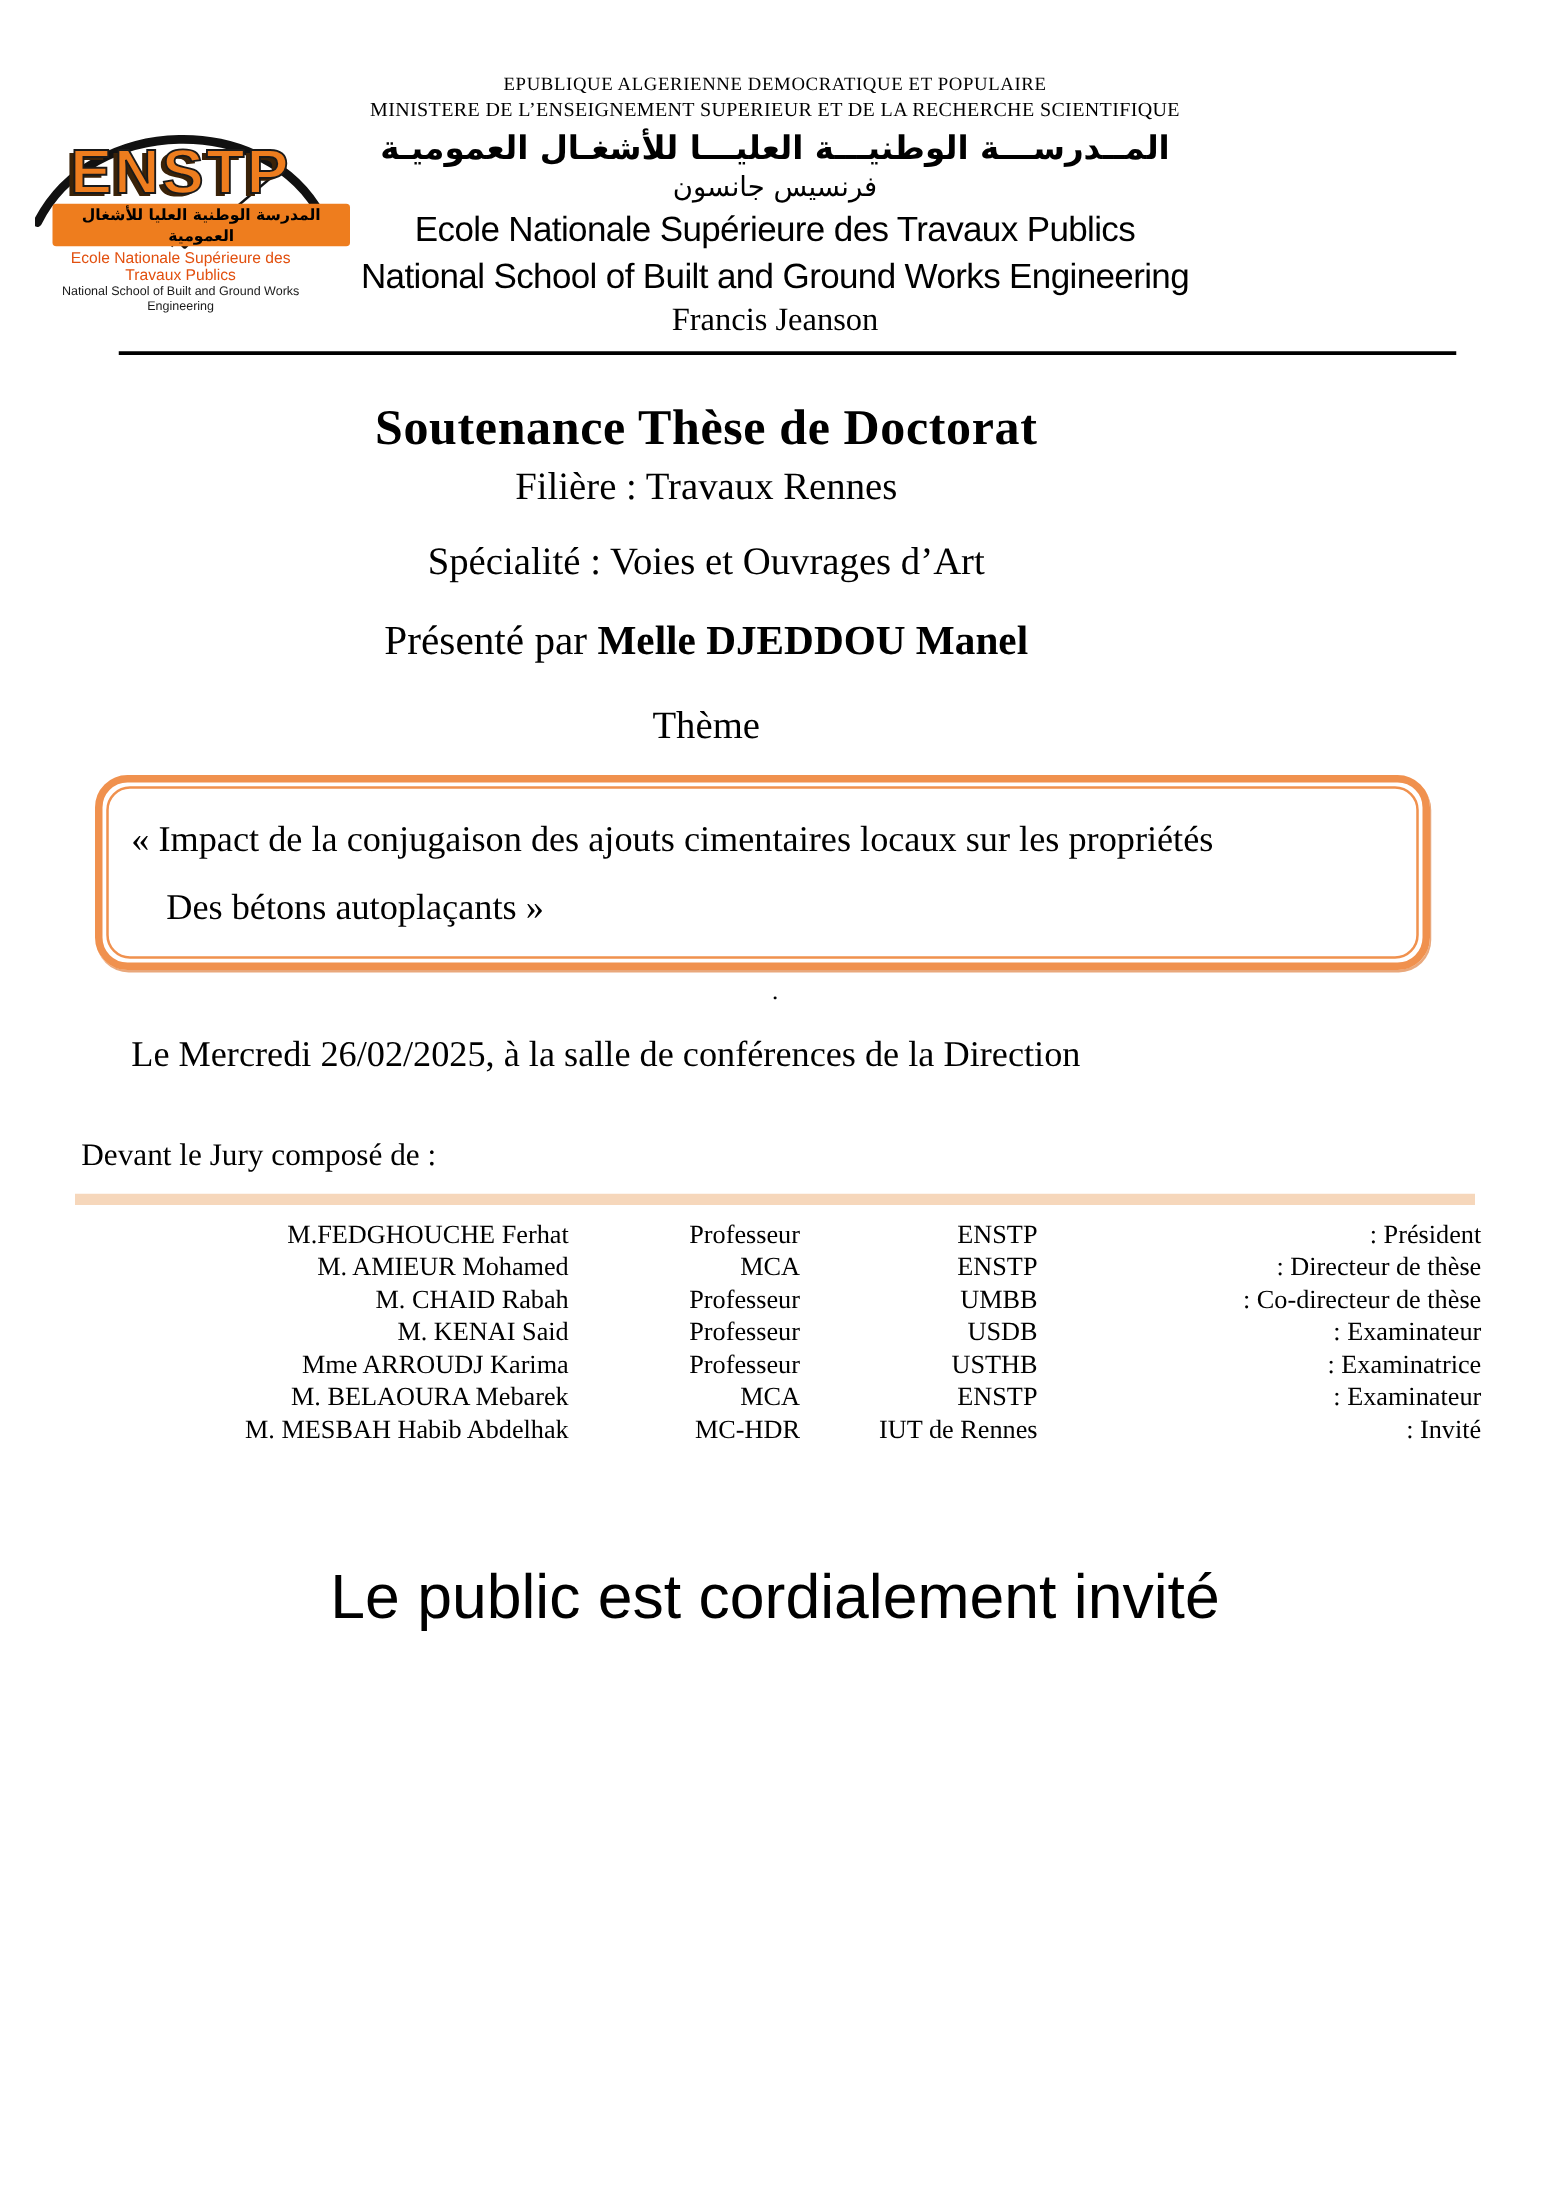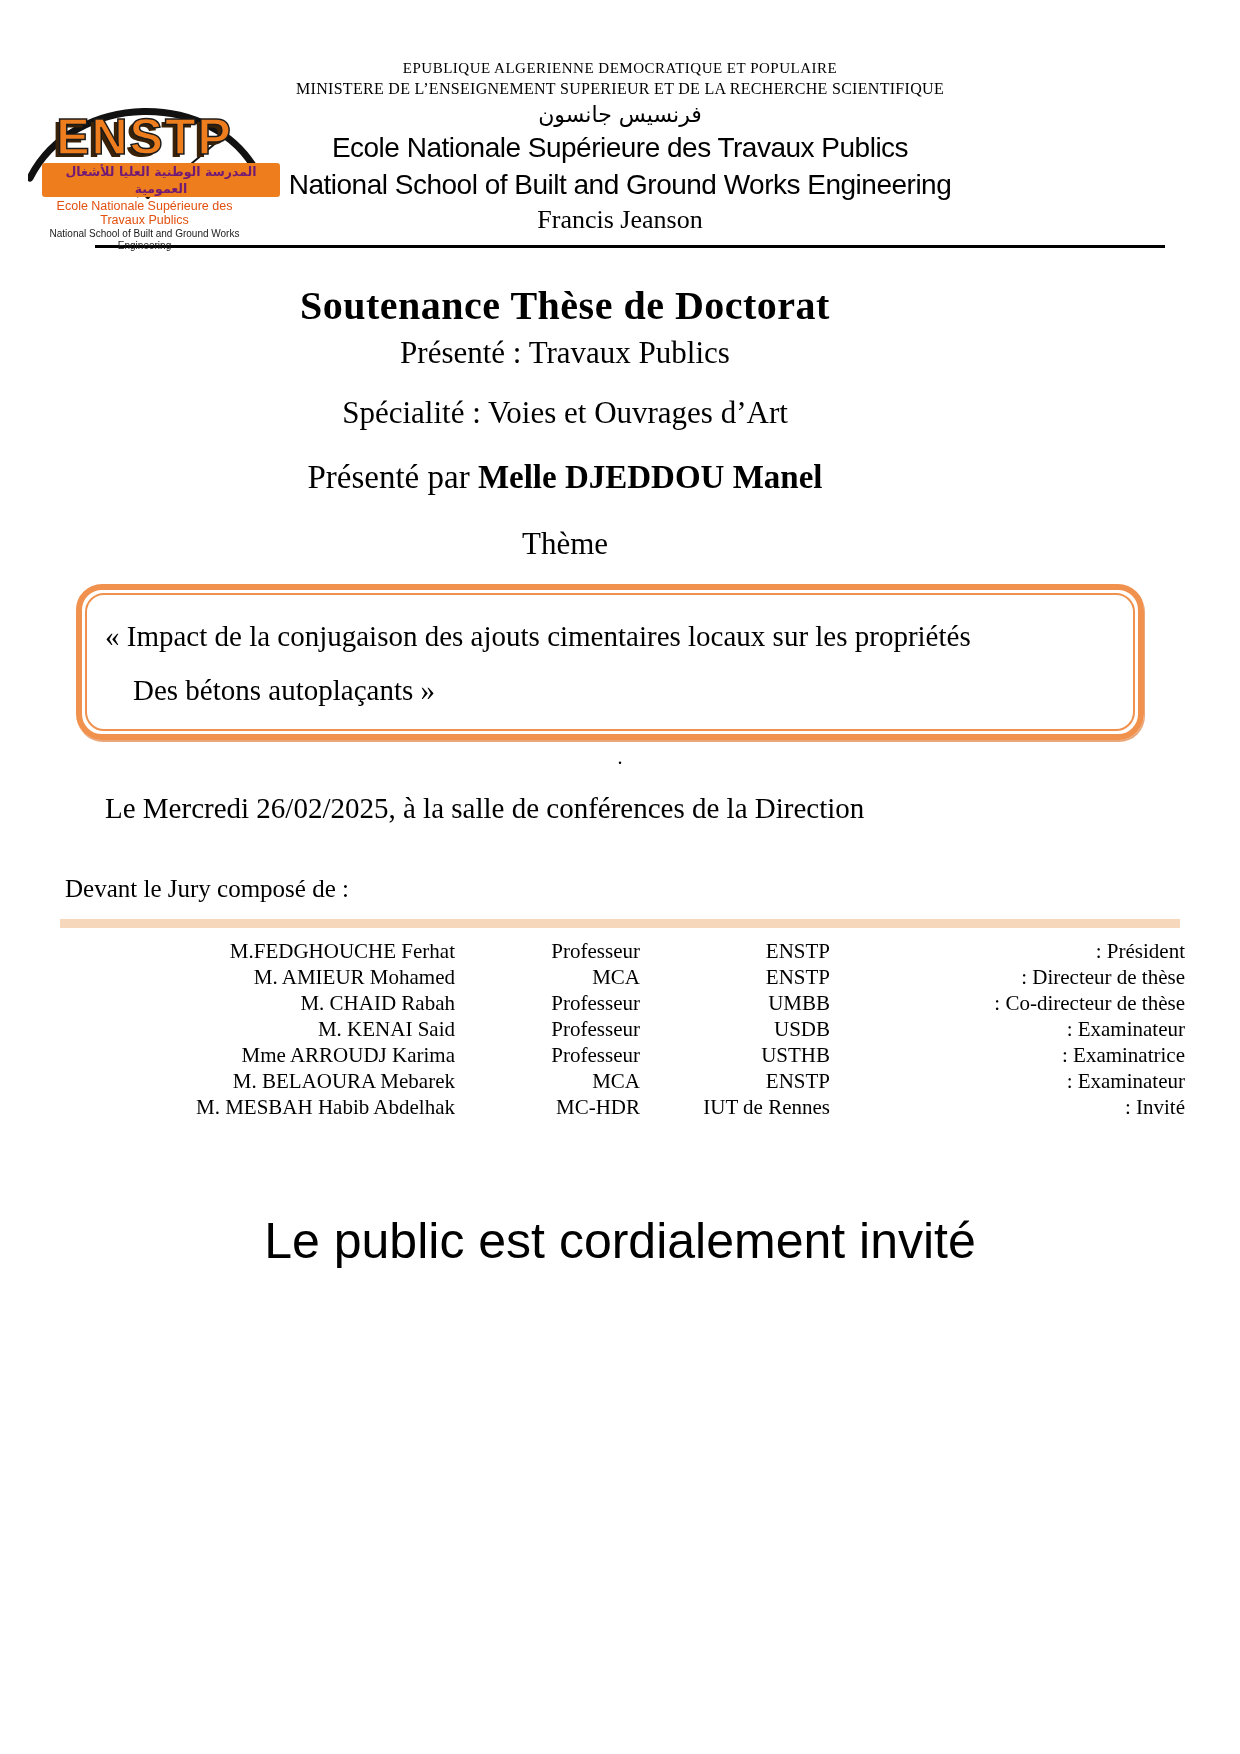--- a/index.html
+++ b/index.html
@@ -47,21 +47,21 @@
     font-weight:bold; font-size:50px; line-height:46px;
     letter-spacing:2px;
     color:#EE7D1E;
     -webkit-text-stroke:1.5px #1a1a1a;
     text-shadow:-4px 3px 0 #3a2208;
   }
   .logo-strip {
     position:relative; z-index:2;
     margin:3px auto 0 auto; width:238px;
     background:#EE7D1E; border-radius:3px;
-    color:#701a75; font-family:"DejaVu Sans", sans-serif;
+    color:#000000; font-family:"DejaVu Sans", sans-serif;
     font-weight:bold; font-size:12.5px; line-height:17px;
     direction:rtl;
   }
   .logo-fr {
     font-family:"Liberation Sans", sans-serif;
     font-size:12.5px; line-height:14px; margin-top:2px; color:#E2500F;
   }
   .logo-en {
     font-family:"Liberation Sans", sans-serif;
     font-size:10px; line-height:12px; margin-top:1px; color:#1a1a1a;
@@ -128,30 +128,31 @@
     </svg>
     <div class="logo-acronym">ENSTP</div>
     <div class="logo-strip">المدرسة الوطنية العليا للأشغال العمومية</div>
     <div class="logo-fr">Ecole Nationale Supérieure des Travaux Publics</div>
     <div class="logo-en">National School of Built and Ground Works Engineering</div>
   </div>
 
   <div class="header-center">
     <div class="gov-line1">EPUBLIQUE ALGERIENNE DEMOCRATIQUE ET POPULAIRE</div>
     <div class="gov-line2">MINISTERE DE L’ENSEIGNEMENT SUPERIEUR ET DE LA RECHERCHE SCIENTIFIQUE</div>
+    <div class="arabic-school">المــدرســـة الوطنيـــة العليـــا للأشغـال العموميـة</div>
     <div class="arabic-patron">فرنسيس جانسون</div>
     <div class="school-fr">Ecole Nationale Supérieure des Travaux Publics</div>
     <div class="school-en">National School of Built and Ground Works Engineering</div>
     <div class="patron-fr">Francis Jeanson</div>
   </div>
   <hr class="header-rule">
 
   <div class="center-block">
     <div class="event-title">Soutenance Thèse de Doctorat</div>
-    <div class="event-filiere">Présenté : Travaux Publics</div>
+    <div class="event-filiere">Filière : Travaux Rennes</div>
     <div class="event-specialite">Spécialité : Voies et Ouvrages d’Art</div>
     <div class="event-presented"><span>Présenté par </span><b>Melle DJEDDOU Manel</b></div>
     <div class="event-theme-label">Thème</div>
   </div>
 
   <div class="theme-box">
     <div class="theme-box-inner">
       <div class="theme-line1">« Impact de la conjugaison des ajouts cimentaires locaux sur les propriétés</div>
       <div class="theme-line2">Des bétons autoplaçants  »</div>
     </div>

